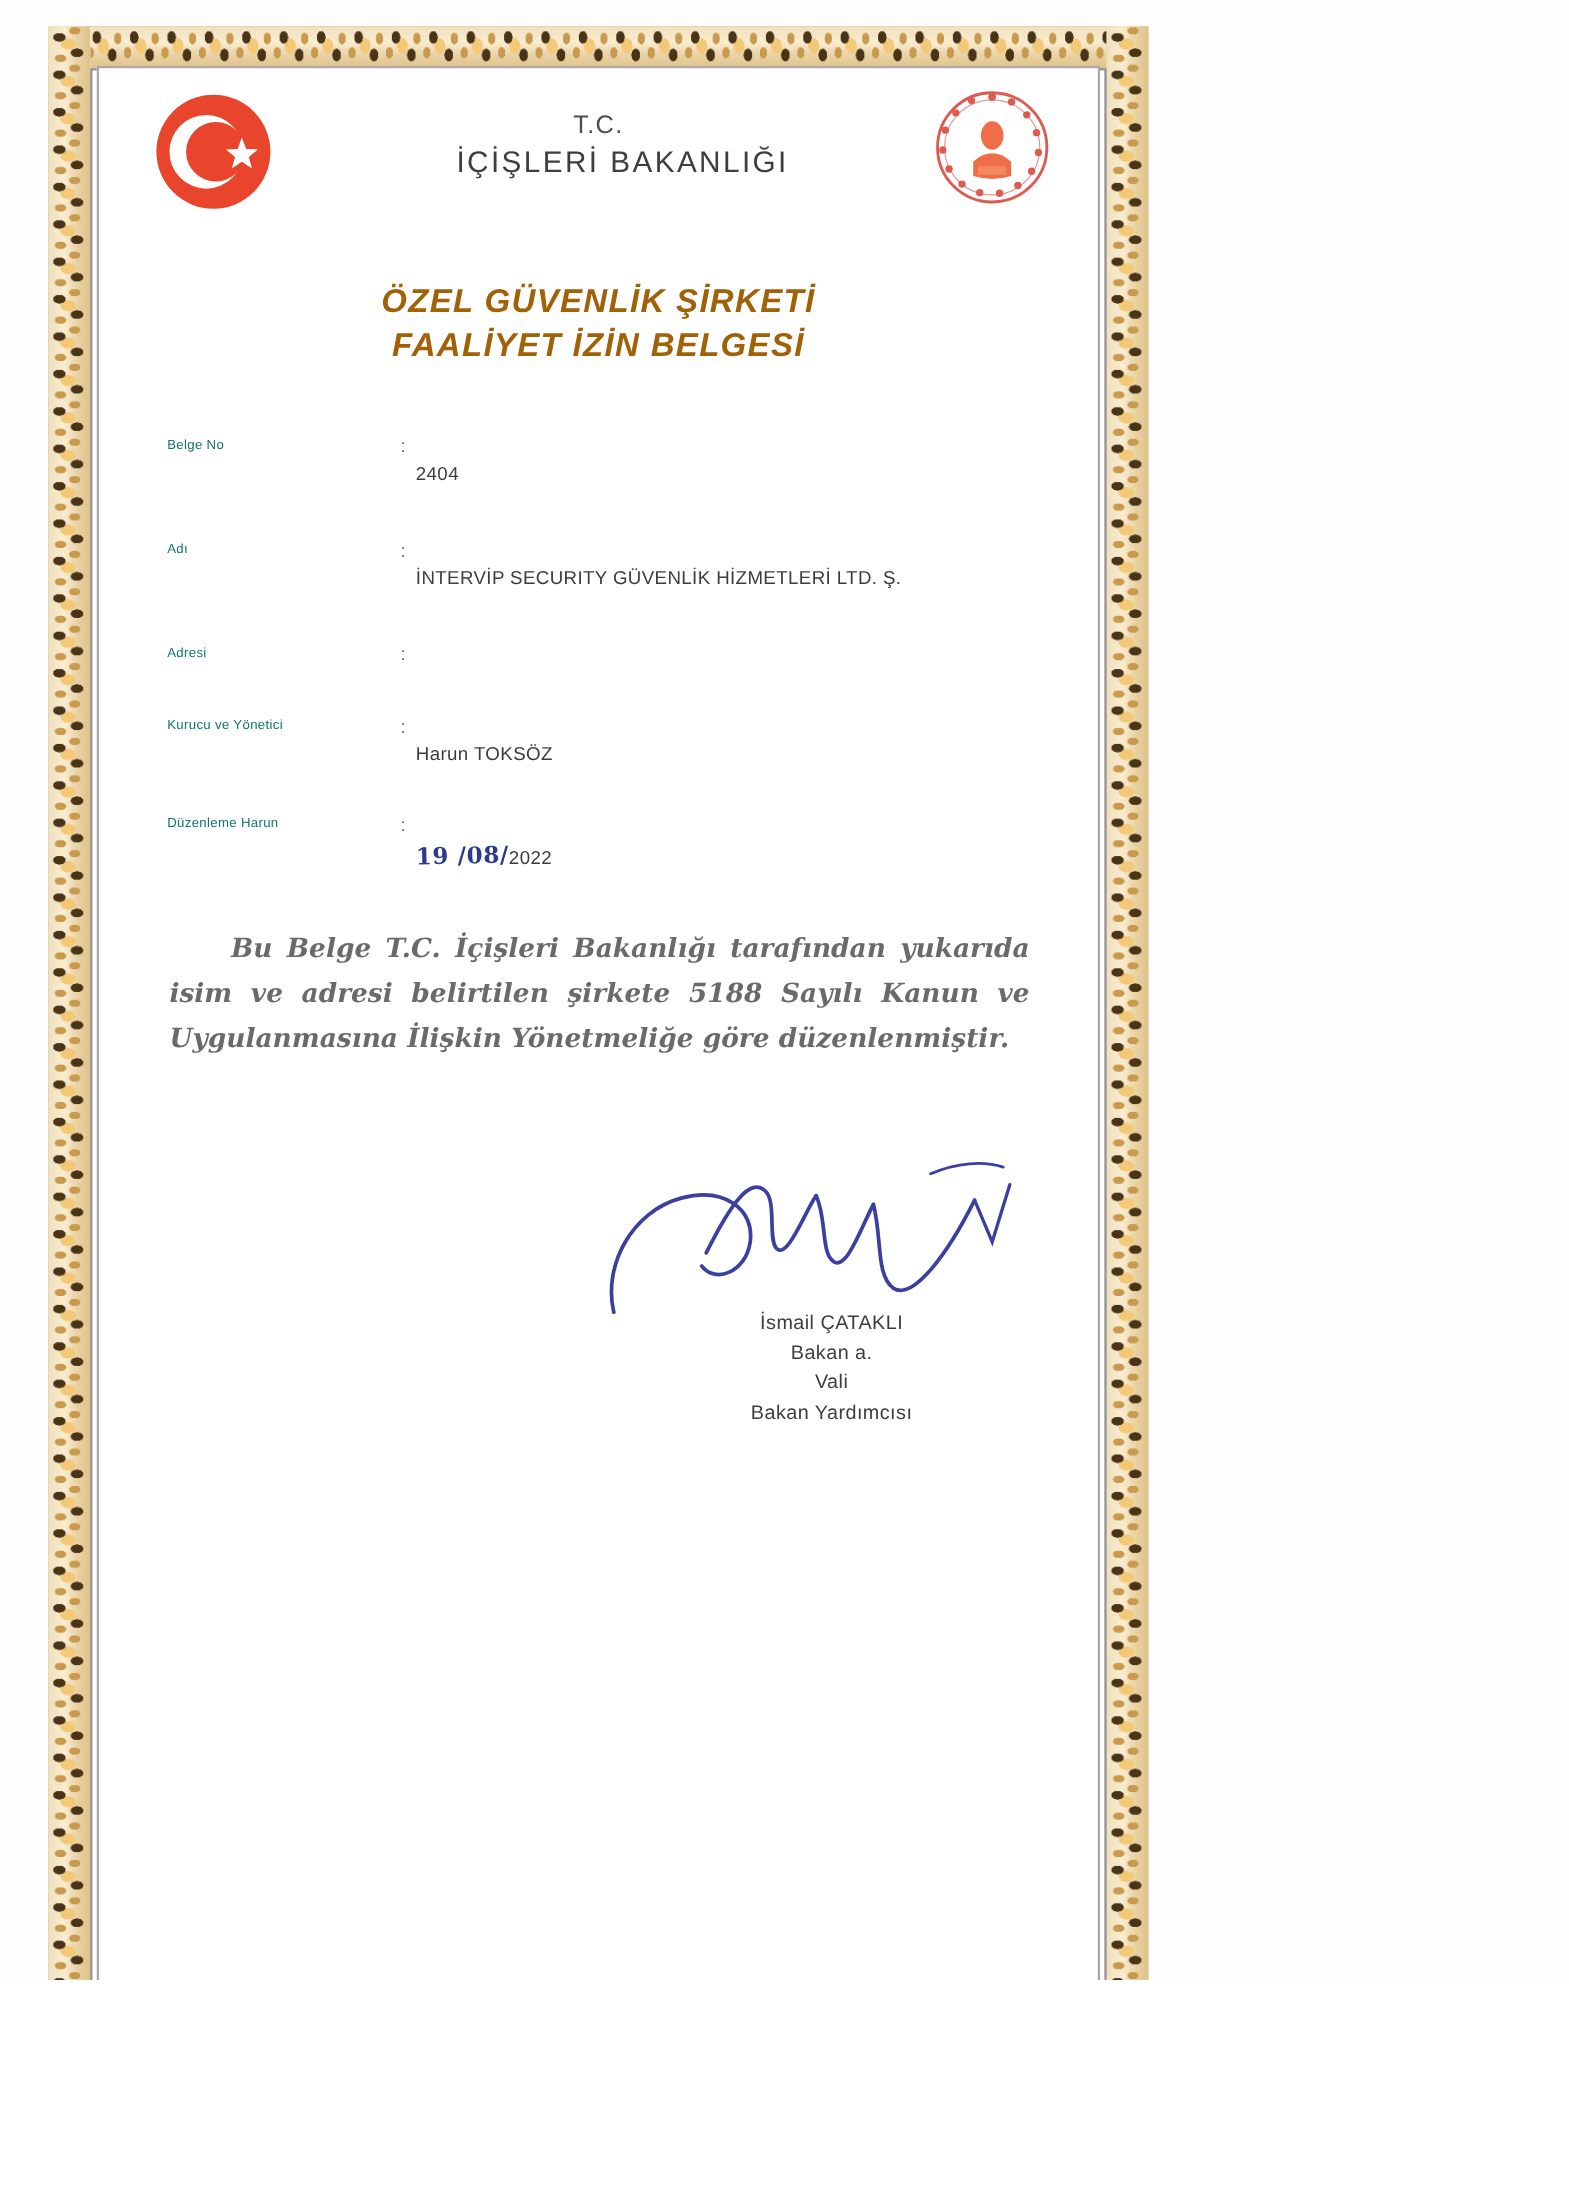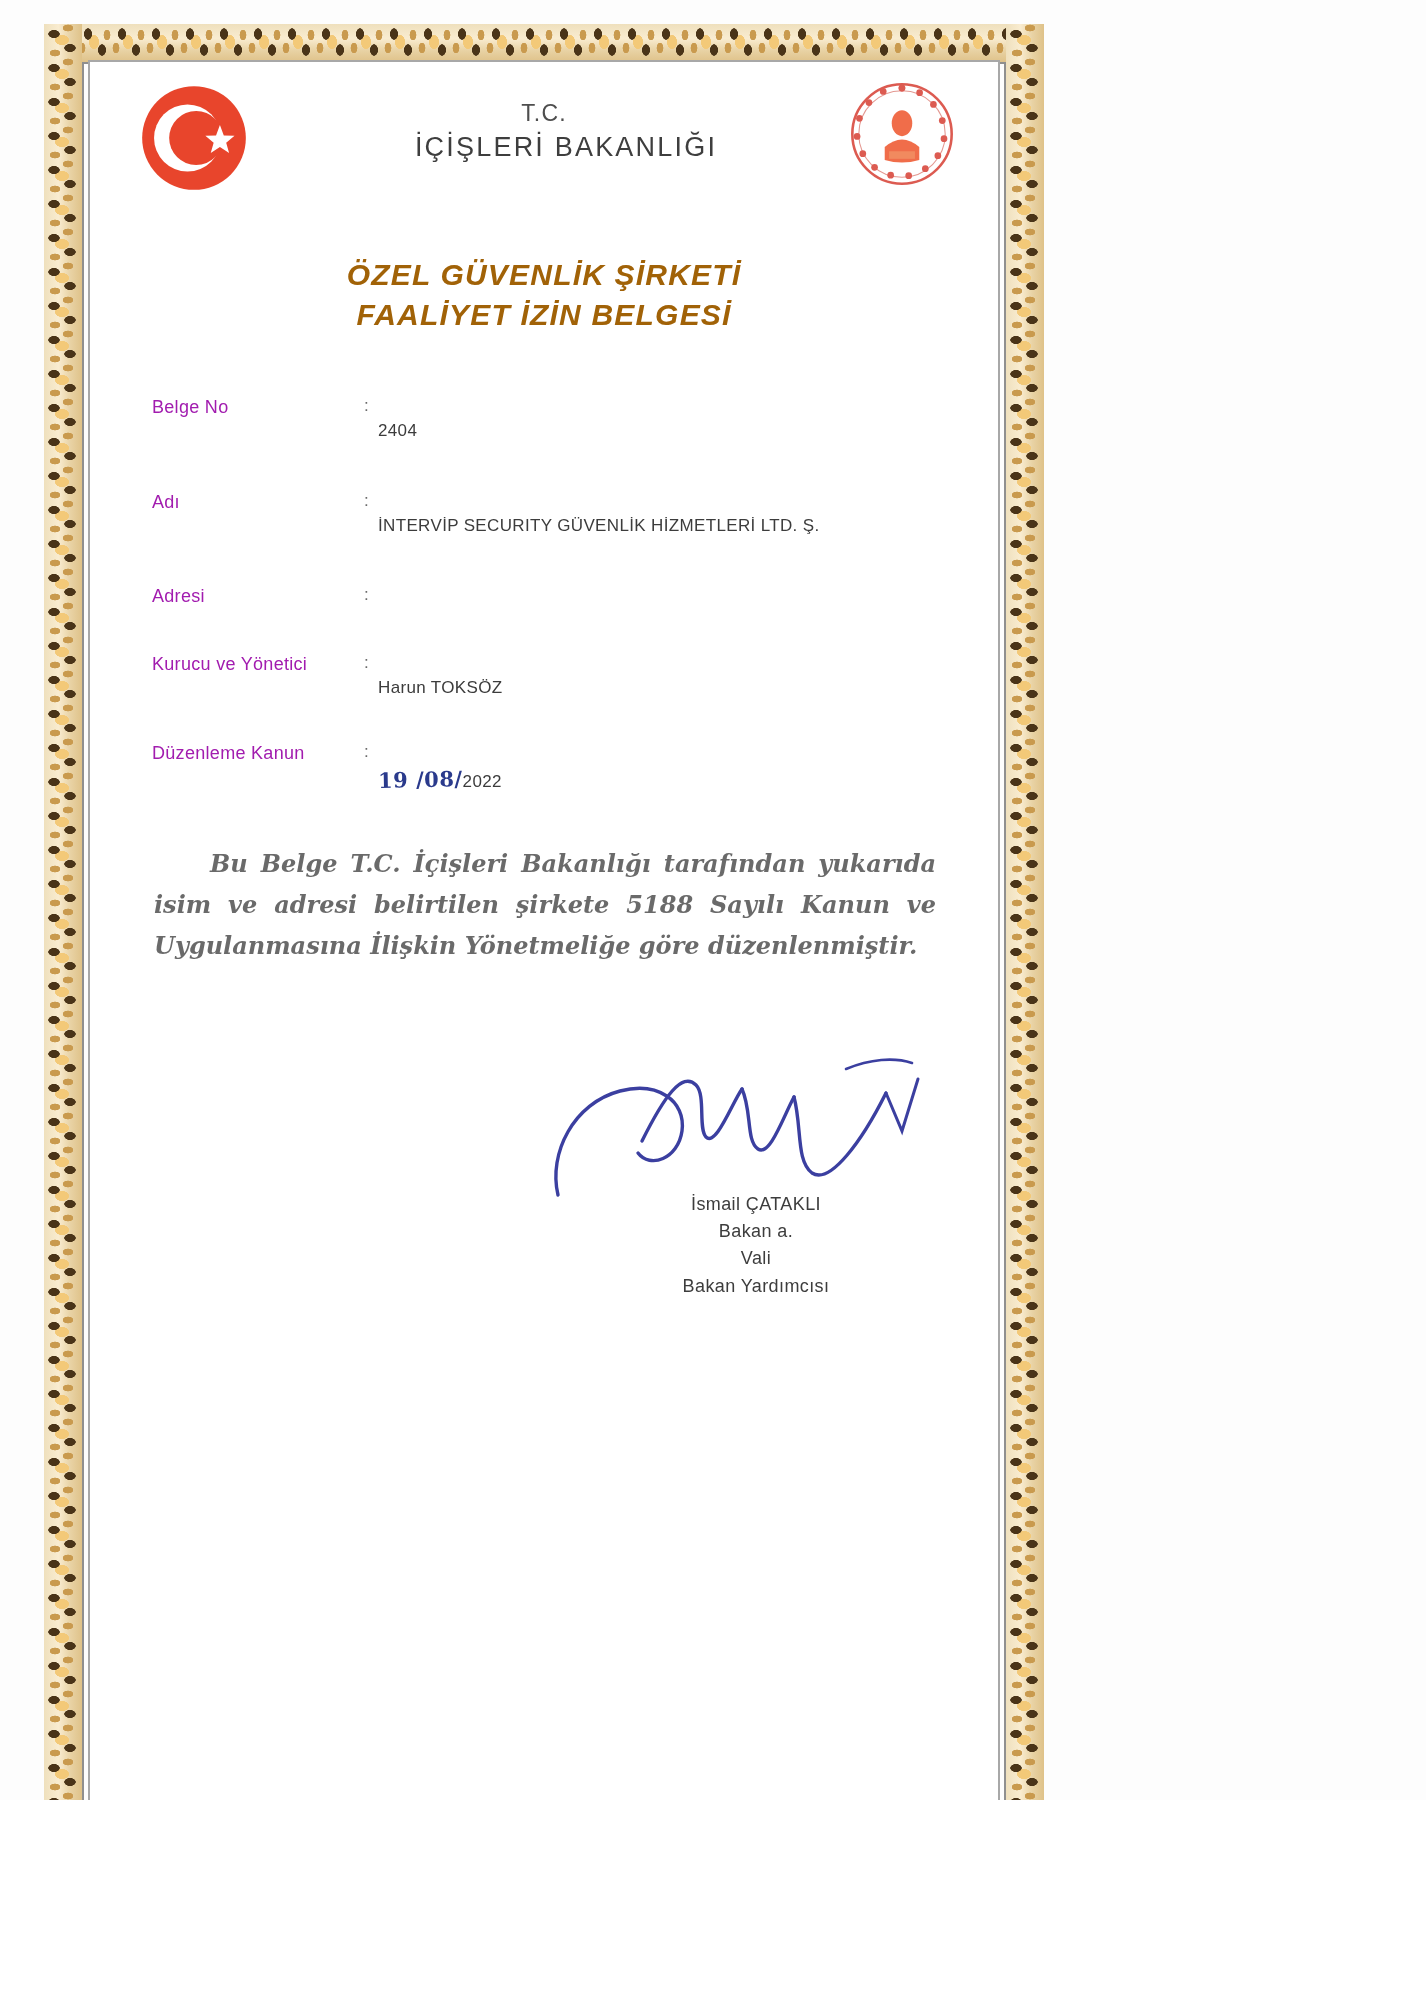--- a/index.html
+++ b/index.html
@@ -157,22 +157,22 @@
     padding: 0 64px 0 62px;
   }
   .field-row {
     display: flex;
     align-items: flex-start;
     margin-bottom: 46px;
   }
   .field-label {
     width: 212px;
     flex: 0 0 212px;
-    font-size: 18px;
-    color: #a21caf;
+    font-size: 12px;
+    color: #0f766e;
     letter-spacing: .3px;
     padding-top: 1px;
   }
   .field-colon {
     width: 14px;
     flex: 0 0 14px;
     font-size: 17px;
     color: #6a6a6a;
   }
   .field-value {
@@ -318,21 +318,21 @@
         <div class="field-colon">:</div>
       </div>
 
       <div class="field-row tight">
         <div class="field-label">Kurucu ve Yönetici</div>
         <div class="field-colon">:</div>
         <div class="field-value">Harun TOKSÖZ</div>
       </div>
 
       <div class="field-row">
-        <div class="field-label">Düzenleme Kanun</div>
+        <div class="field-label">Düzenleme Harun</div>
         <div class="field-colon">:</div>
         <div class="field-value">
           <span class="hand-date">19 /08/</span><span class="printed-year">2022</span>
         </div>
       </div>
 
     </div>
 
     <p class="legal-para">Bu Belge T.C. İçişleri Bakanlığı tarafından yukarıda isim ve adresi belirtilen şirkete 5188 Sayılı Kanun ve Uygulanmasına İlişkin Yönetmeliğe göre düzenlenmiştir.</p>
 

